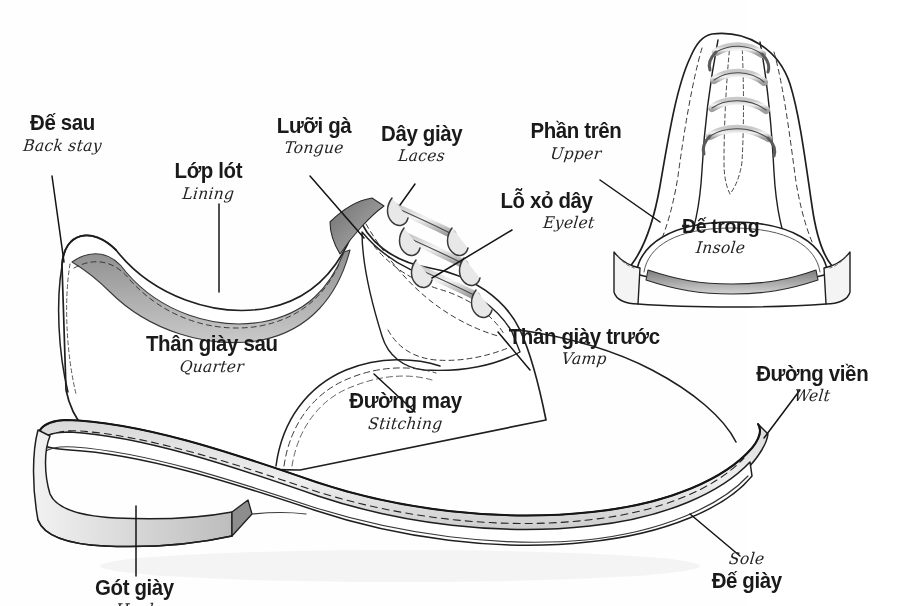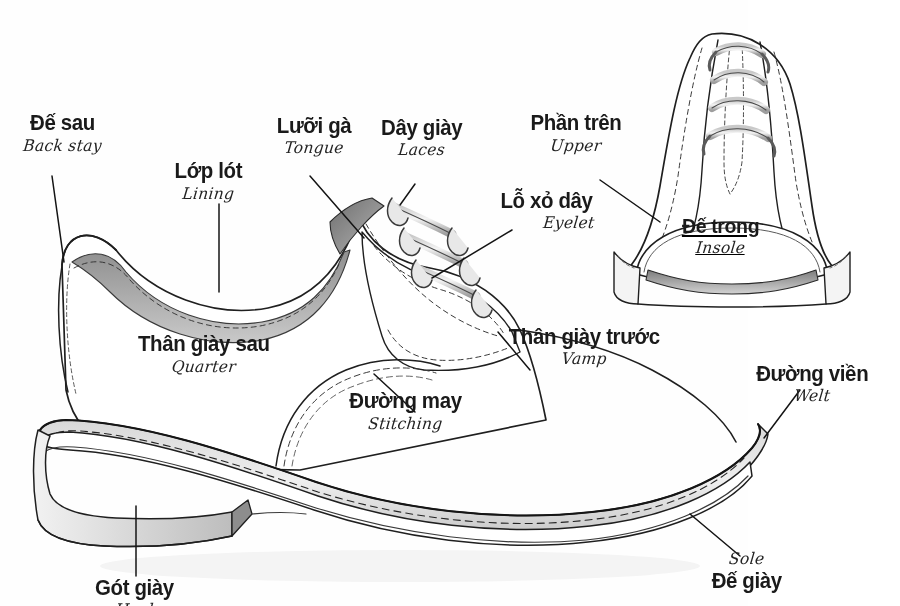--- a/index.html
+++ b/index.html
@@ -35,37 +35,37 @@
   .lbl-desau .en{font-size:16px;margin-top:4px;}
 
   .lbl-loplot{left:172px;top:160px;}
   .lbl-loplot .vn{font-size:22px;}
   .lbl-loplot .en{font-size:16px;margin-top:4px;}
 
   .lbl-luoiga{left:274px;top:115px;text-align:center;}
   .lbl-luoiga .vn{font-size:22px;}
   .lbl-luoiga .en{font-size:16px;margin-top:3px;}
 
-  .lbl-daygiay{left:378px;top:117px;}
+  .lbl-daygiay{left:378px;top:123px;}
   .lbl-daygiay .vn{font-size:22px;}
   .lbl-daygiay .en{font-size:16px;margin-top:3px;}
 
-  .lbl-phantren{left:527px;top:112px;}
+  .lbl-phantren{left:527px;top:120px;}
   .lbl-phantren .vn{font-size:22px;}
   .lbl-phantren .en{font-size:16px;margin-top:4px;}
 
   .lbl-loxo{left:497px;top:190px;text-align:right;}
   .lbl-loxo .vn{font-size:22px;}
   .lbl-loxo .en{font-size:16px;margin-top:3px;}
 
-  .lbl-detrong{left:679px;top:215px;text-decoration:underline;}
+  .lbl-detrong{left:679px;top:215px;}
   .lbl-detrong .vn{font-size:21px;}
   .lbl-detrong .en{font-size:16px;margin-top:4px;}
 
-  .lbl-thansau{left:133px;top:333px;}
+  .lbl-thansau{left:141px;top:333px;}
   .lbl-thansau .vn{font-size:22px;}
   .lbl-thansau .en{font-size:16px;margin-top:4px;}
 
   .lbl-duongmay{left:345px;top:390px;}
   .lbl-duongmay .vn{font-size:22px;}
   .lbl-duongmay .en{font-size:16px;margin-top:4px;}
 
   .lbl-thantruoc{left:503px;top:326px;}
   .lbl-thantruoc .vn{font-size:22px;}
   .lbl-thantruoc .en{font-size:16px;margin-top:3px;}

